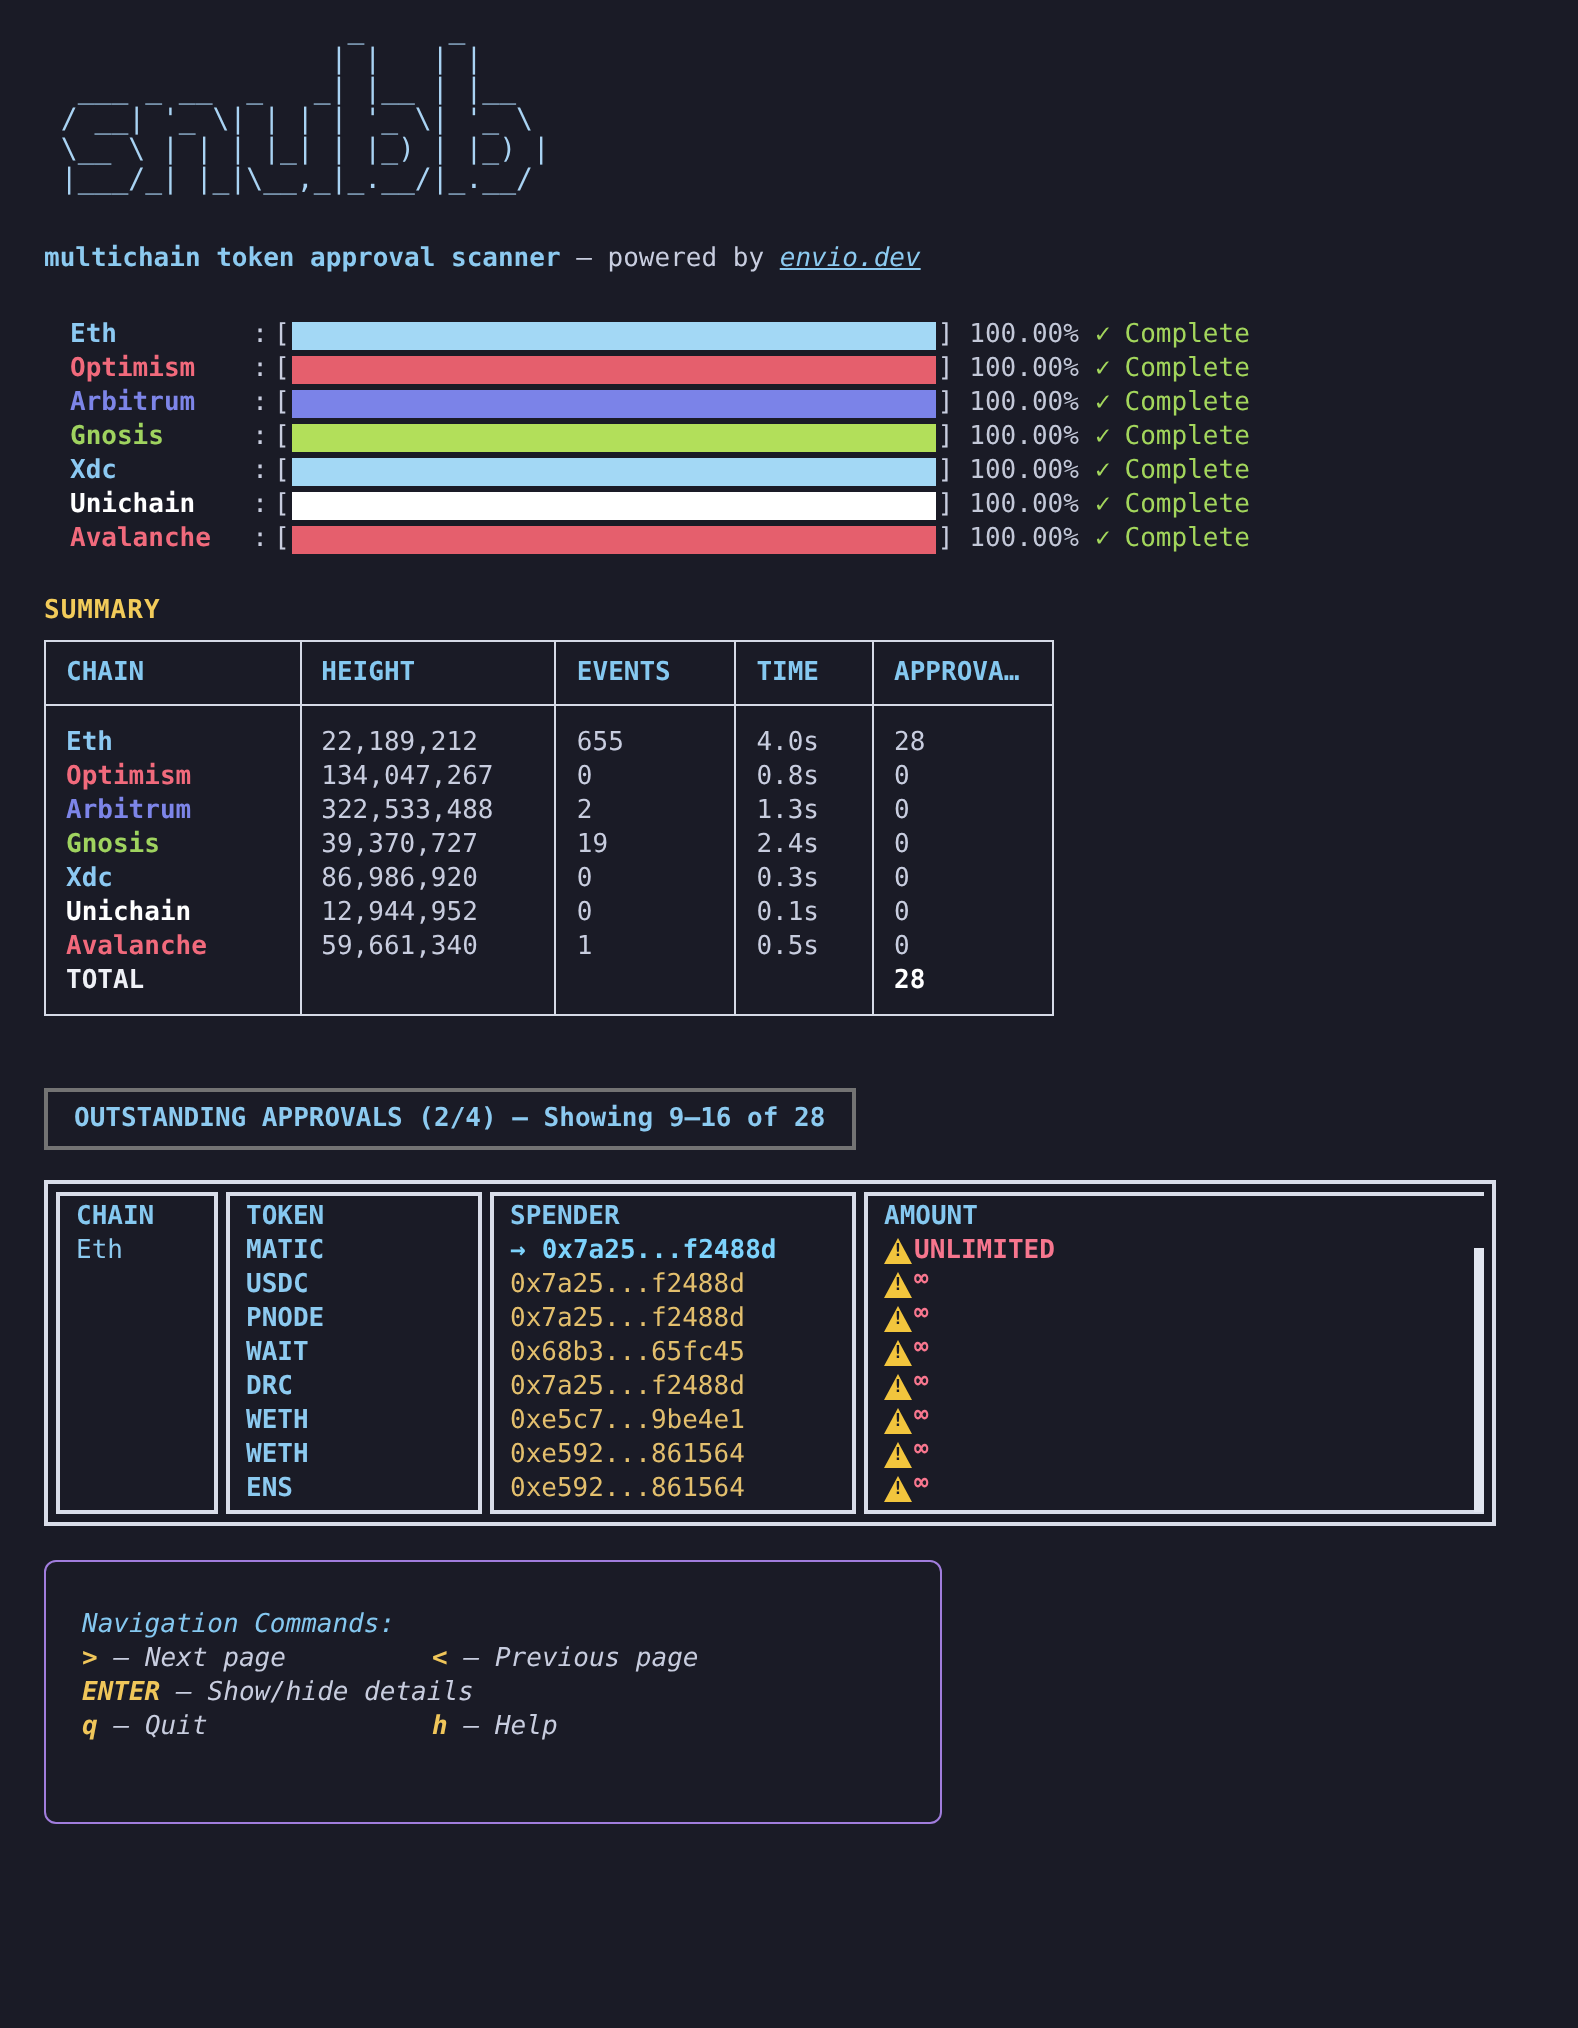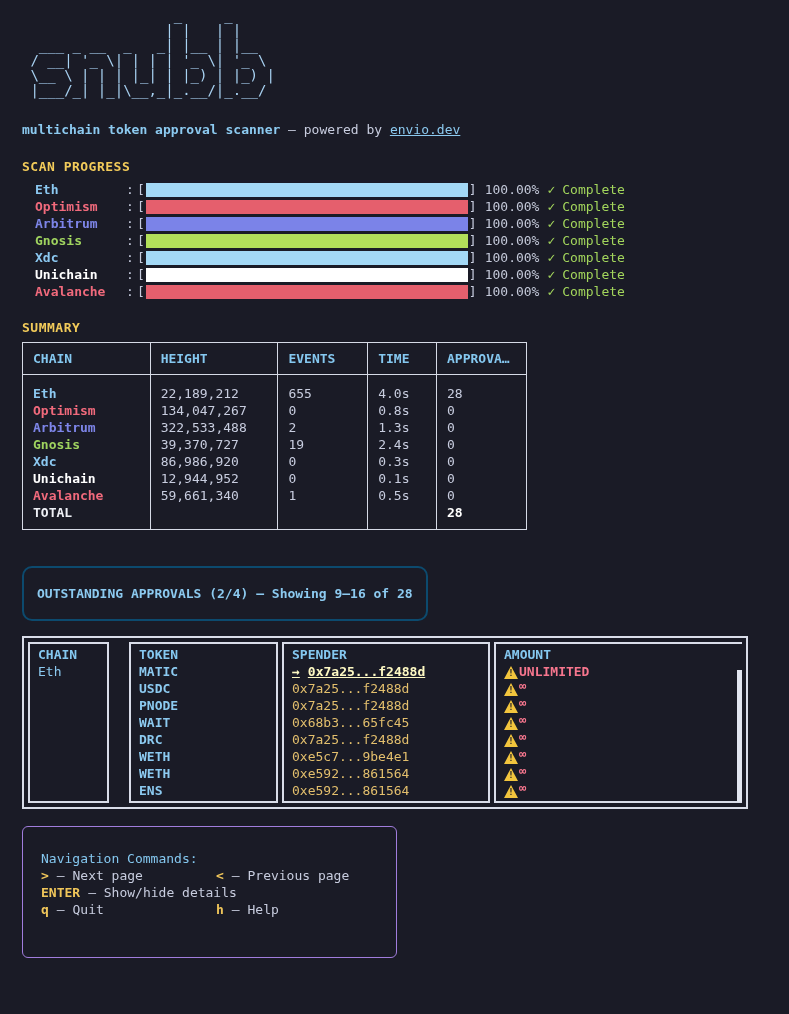--- a/index.html
+++ b/index.html
@@ -23,21 +23,21 @@
     font-size: 14px;
     line-height: 15px;
     white-space: pre;
     margin-bottom: 24px;
   }
 
   
   .subtitle { margin-bottom: 22px; }
   .subtitle .t { color:#8ccaf0; font-weight:bold; }
   .subtitle .sep, .subtitle .pw { color:#c8cddf; }
-  .subtitle a { color:#8ccaf0; text-decoration: underline; cursor: pointer; }
+  .subtitle a { color:#8ccaf0; text-decoration: underline; cursor: pointer; font-style: italic; }
 
   .section-heading {
     color:#f2cb5a; font-weight:bold; letter-spacing:.5px;
     margin-bottom: 7px;
   }
 
   
   .progress { margin-bottom: 20px; }
   .prow { display:flex; align-items:center; height:17px; padding-left:13px; }
   .plabel { width:88px; font-weight:bold; }
@@ -63,22 +63,22 @@
   table.summary tbody tr td { height:17px; line-height:17px; }
   table.summary tbody tr.first td { padding-top:10px; }
   table.summary tbody tr.last td  { padding-bottom:8px; border-bottom:1.5px solid #d6dae6; }
   td.chain { font-weight:bold; }
   .total-label { color:#eef0f6; font-weight:bold; }
   .total-val { color:#ffffff; font-weight:bold; }
 
   
   .appr-title {
     display:inline-block;
-    border: 2px solid #0c4a6e; border-radius: 10px;
-    padding: 18px 13px;
+    border: 2px solid #737373; border-radius: 0;
+    padding: 6px 13px;
     color:#8ccaf0; font-weight:bold;
     margin-bottom: 15px;
   }
 
   
   .appr-outer {
     position: relative;
     width: 726px; height: 173px;
     border: 2px solid #d9dde9;
     padding: 4px;
@@ -87,27 +87,27 @@
   .appr-cols { display:flex; gap:4px; height:100%; }
   .panel {
     border: 2px solid #d9dde9;
     padding: 2px 8px;
     height: 100%;
     overflow: hidden;
   }
   .panel .hdr { color:#85c8f0; font-weight:bold; height:17px; line-height:17px; }
   .panel .cell { height:17px; line-height:17px; white-space:nowrap; }
   .p-chain { width: 81px; }
-  .p-token { width: 149px; margin-left: 16px; }
-  .p-spender { width: 208px; }
+  .p-token { width: 128px; }
+  .p-spender { width: 183px; }
   .p-amount { flex: 1; border-right: none; }
   .p-chain .cell { color:#8ccaf0; }
   .p-token .cell { color:#8ccaf0; font-weight:bold; }
   .p-spender .cell { color:#e3bf6d; }
-  .p-spender .cell.sel { color:#fef9c3; font-weight:bold;text-decoration:underline; }
+  .p-spender .cell.sel { color:#7dd3fc; font-weight:bold; }
   .arrow { margin-right:8px; }
   .warn-tri {
     display:inline-flex; align-items:flex-end; justify-content:center;
     width:14px; height:13px; margin-right:1px;
     background:#f2c53d;
     clip-path: polygon(50% 0, 100% 100%, 0 100%);
     color:#1a1b26; font-size:9px; font-weight:bold; line-height:11px;
     vertical-align: middle;
   }
   .unlim { color:#f7768e; font-weight:bold;text-align:center; }
@@ -122,23 +122,24 @@
   .hint-bar {
     width: 555px;
     border: 1.5px solid #5a60c0; border-radius: 6px;
     padding: 6px 13px;
     color:#8d94ab;
     margin-bottom: 34px;
   }
 
   
   .nav-box {
-    width: 375px; height: 132px;
+    width: 449px; height: 132px;
     border: 1.5px solid #a17ddd; border-radius: 6px;
     padding: 23px 0 0 18px;
+    font-style: italic;
   }
   .nav-head { color:#85c8f0; height:17px; line-height:17px; }
   .nav-row { display:flex; height:17px; line-height:17px; }
   .nav-cell { width:175px; white-space:nowrap; }
   .nav-cell.wide { width:auto; }
   .key { color:#f0c65a; font-weight:bold; }
   .desc { color:#c8cddf; margin-left:8px; }
 </style>
 </head>
 <body>
@@ -153,21 +154,20 @@
  |___/_| |_|\__,_|_.__/|_.__/</pre>
 
   <div class="subtitle">
     <span class="t">multichain token approval scanner</span>
     <span class="sep">—</span>
     <span class="pw">powered by</span>
     <a>envio.dev</a>
   </div>
 
   <div class="progress">
-    <div class="section-heading">SCAN PROGRESS</div>
 
     <div class="prow">
       <span class="plabel" style="color: rgb(140, 201, 242);">Eth</span>
       <span class="pcolon">:</span>
       <span class="pbr">[</span>
       <span class="pbar" style="background: rgb(163, 216, 245);"></span>
       <span class="pbr">]</span>
       <span class="ppct">100.00%</span>
       <span class="pcheck">✓</span>
       <span class="pstatus">Complete</span>

